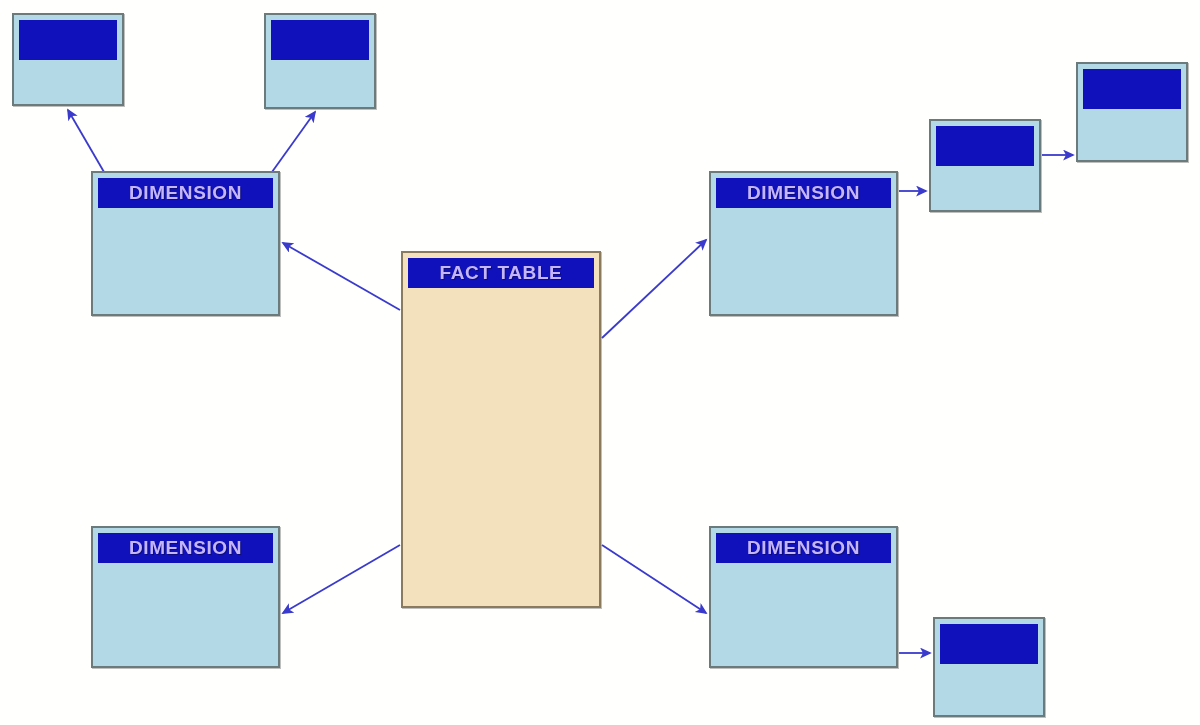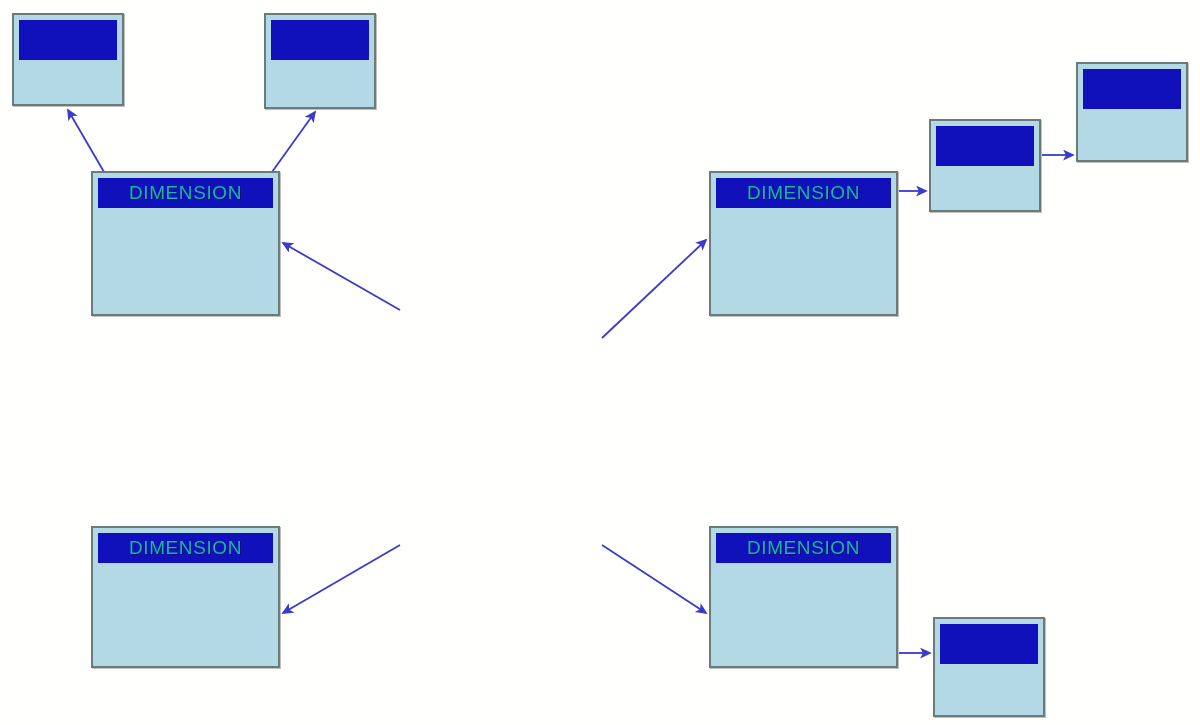--- a/index.html
+++ b/index.html
@@ -29,22 +29,22 @@
     background: #F3E0BC;
     border: 2px solid #8A7A5E;
   }
   .box .hdr {
     position: absolute;
     left: 5px;
     right: 5px;
     top: 5px;
     height: 30px;
     background: #1111BB;
-    color: #14b8a6;
-    font-weight: normal;
+    color: #c4b5fd;
+    font-weight: bold;
     font-size: 19px;
     letter-spacing: 0.6px;
     display: flex;
     align-items: center;
     justify-content: center;
     text-shadow: 1px 1px 0 rgba(0,0,0,0.35);
     white-space: nowrap;
     overflow: hidden;
   }
   
@@ -79,20 +79,23 @@
         <line x1="400" y1="545" x2="283" y2="613" stroke="#3A3ACC" stroke-width="1.8" marker-end="url(#arrowhead)"></line>
         <line x1="602" y1="545" x2="706" y2="613" stroke="#3A3ACC" stroke-width="1.8" marker-end="url(#arrowhead)"></line>
         <line x1="104" y1="172" x2="68" y2="110" stroke="#3A3ACC" stroke-width="1.8" marker-end="url(#arrowhead)"></line>
         <line x1="272" y1="172" x2="315" y2="112" stroke="#3A3ACC" stroke-width="1.8" marker-end="url(#arrowhead)"></line>
         <line x1="899" y1="191" x2="926" y2="191" stroke="#3A3ACC" stroke-width="1.8" marker-end="url(#arrowhead)"></line>
         <line x1="1042" y1="155" x2="1073" y2="155" stroke="#3A3ACC" stroke-width="1.8" marker-end="url(#arrowhead)"></line>
         <line x1="899" y1="653" x2="930" y2="653" stroke="#3A3ACC" stroke-width="1.8" marker-end="url(#arrowhead)"></line>
       </g>
   </svg>
 
+  <div class="box fact" id="el-fact-table" style="left: 401px; top: 251px; width: 200px; height: 357px;">
+    <div class="hdr">FACT TABLE</div>
+  </div>
 
   <div class="box" id="el-dimension-top-left" style="left: 91px; top: 171px; width: 189px; height: 145px;">
     <div class="hdr">DIMENSION</div>
   </div>
 
   <div class="box" id="el-dimension-top-right" style="left: 709px; top: 171px; width: 189px; height: 145px;">
     <div class="hdr">DIMENSION</div>
   </div>
 
   <div class="box" id="el-dimension-bottom-left" style="left: 91px; top: 526px; width: 189px; height: 142px;">

